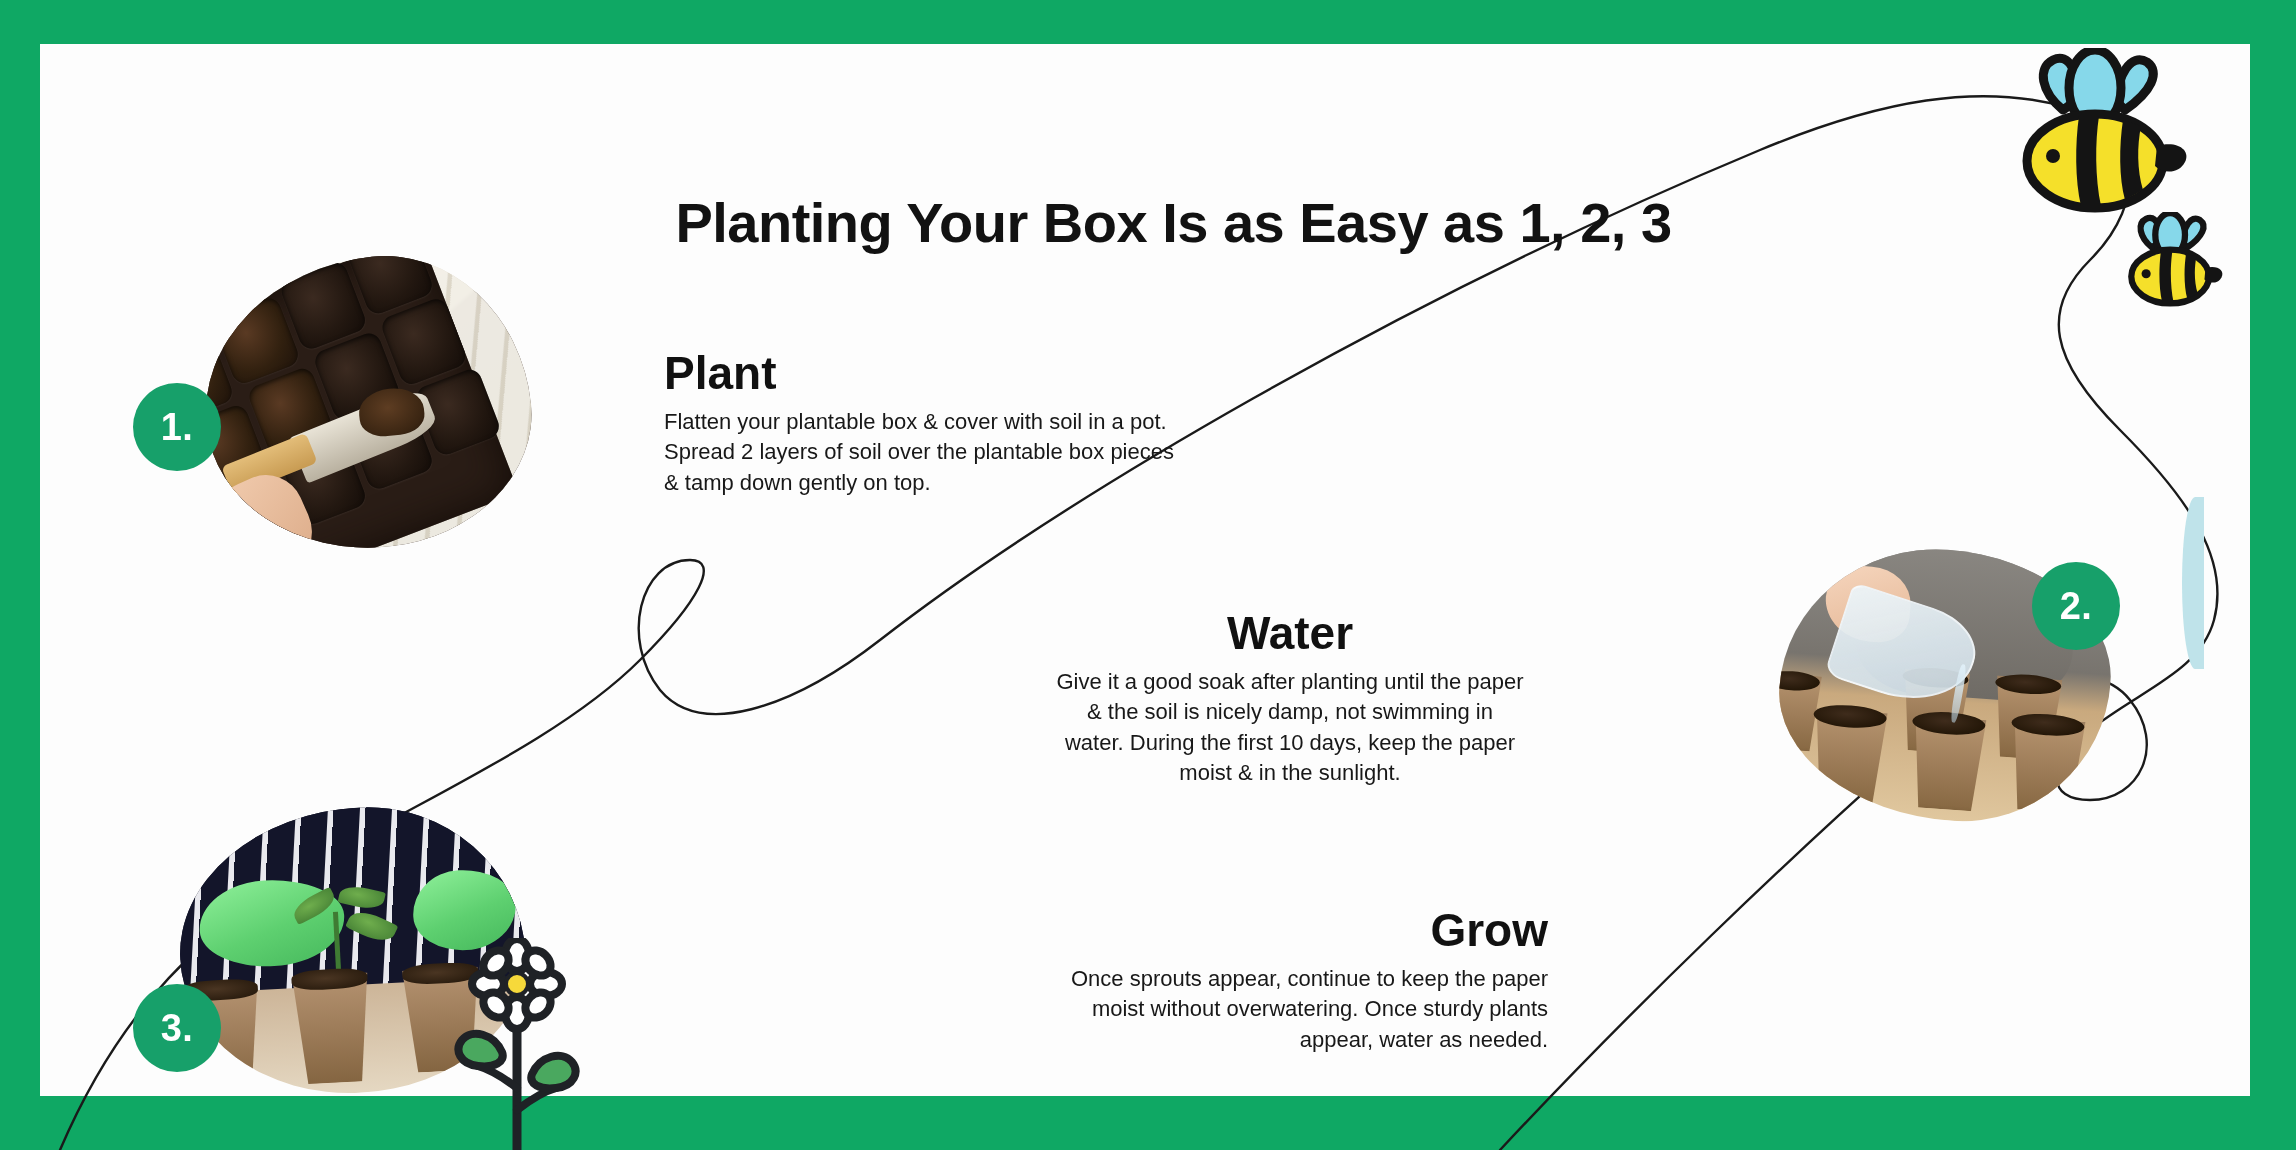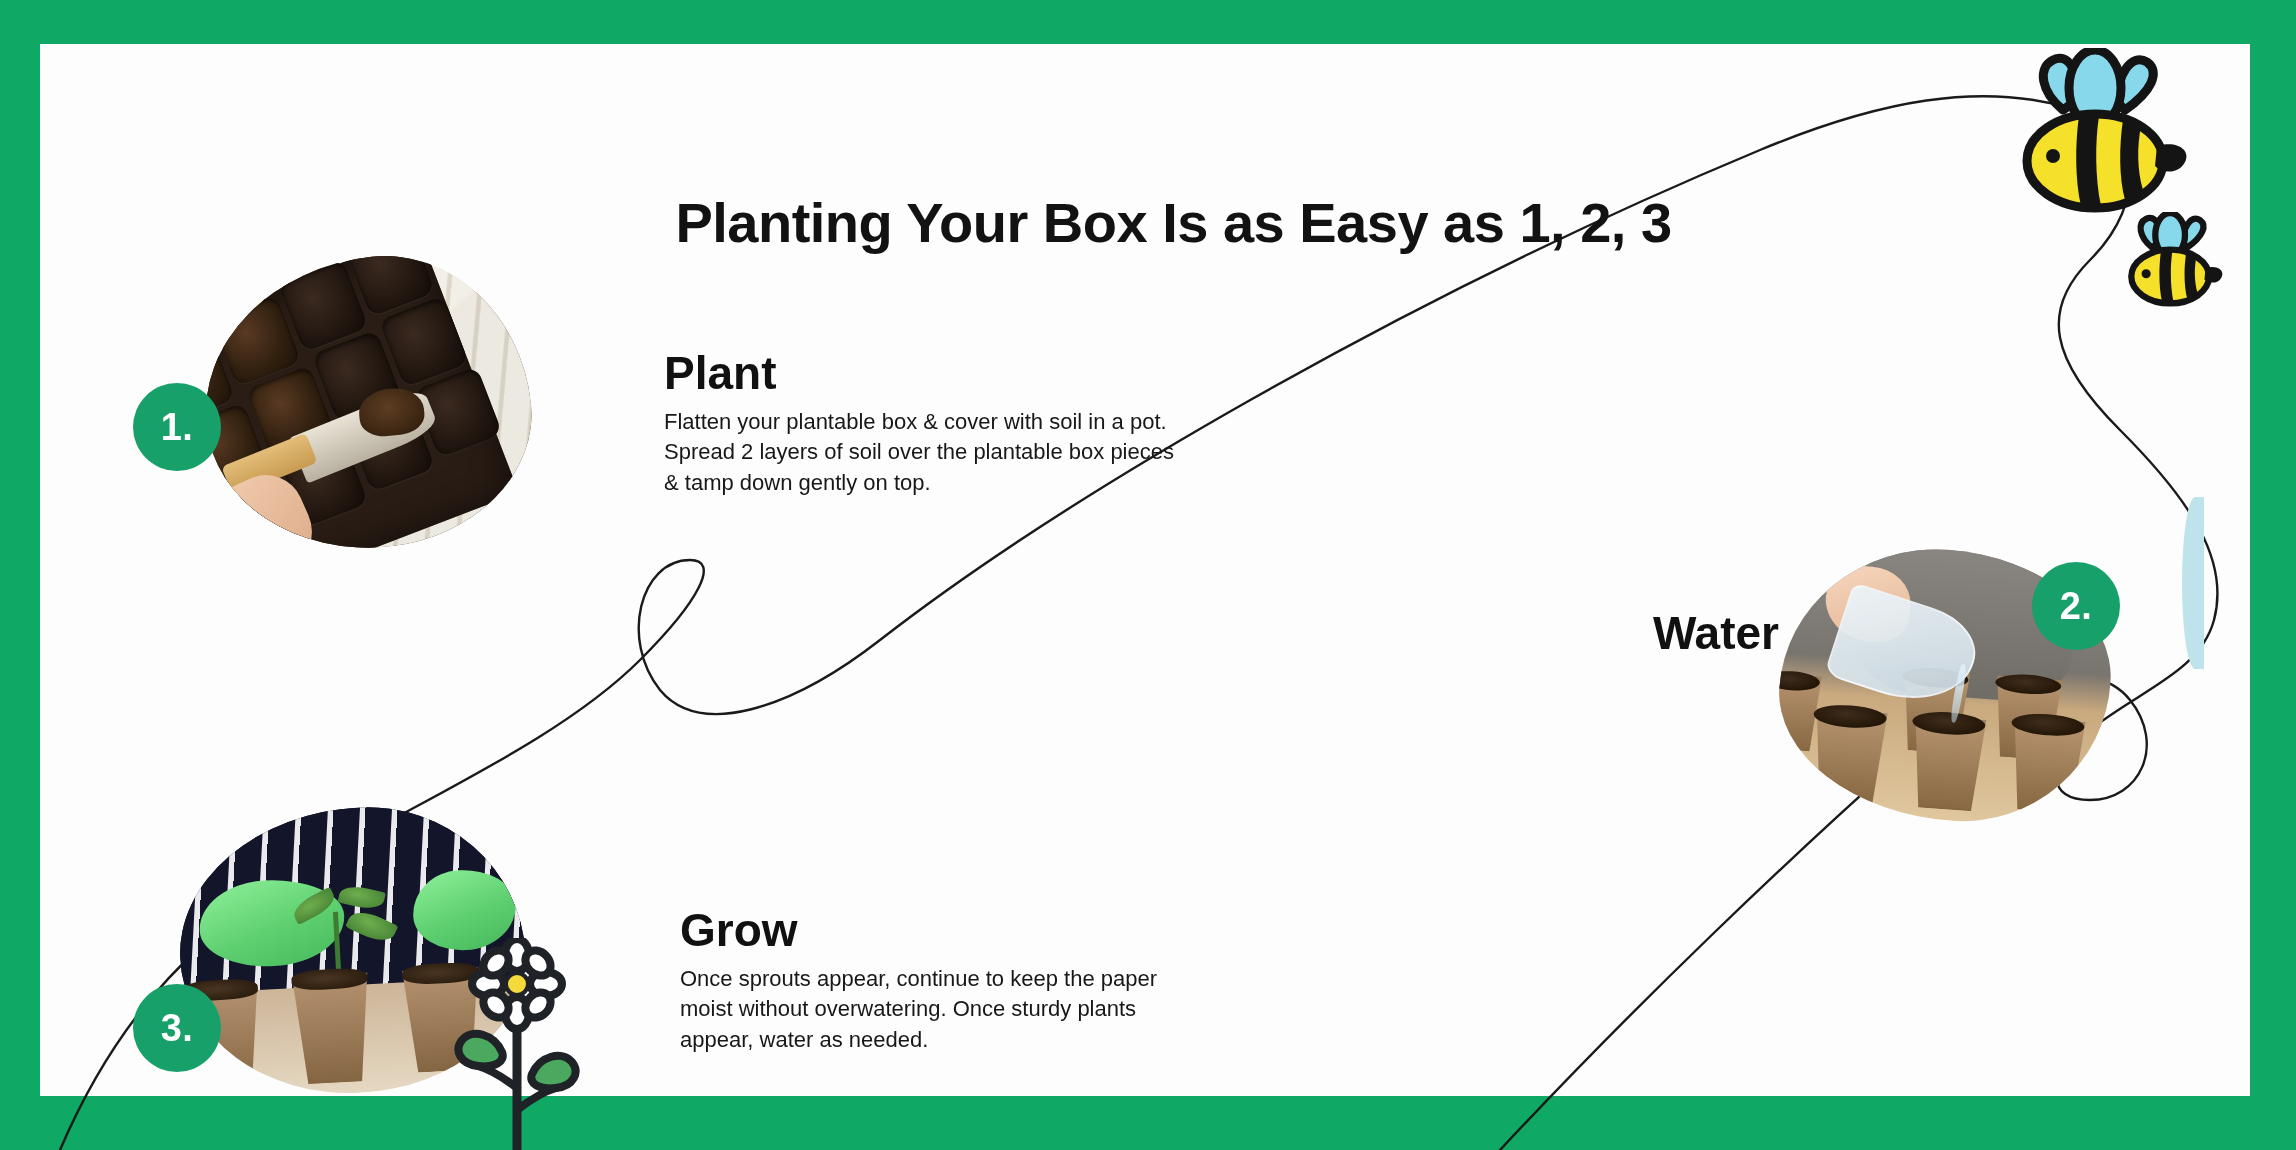--- a/index.html
+++ b/index.html
@@ -71,22 +71,22 @@
     margin-bottom: 10px;
   }
   .step-body {
     font-size: 22px;
     line-height: 1.37;
     color: #181818;
     white-space: pre-line;
   }
 
   #step-1 { left: 624px; top: 305px; width: 950px; text-align: left; }
-  #step-2 { left: 809px; top: 565px; width: 930px; text-align: right; }
-  #step-3 { left: 608px; top: 862px; width: 900px; text-align: left; margin-left: 32px; }
+  #step-2 { left: 785px; top: 565px; width: 930px; text-align: center; }
+  #step-3 { left: 608px; top: 862px; width: 900px; text-align: right; }
 
   
   .photo-blob {
     position: absolute;
     z-index: 4;
     overflow: hidden;
   }
   .photo-blob .inner {
     width: 100%;
     height: 100%;
@@ -307,20 +307,24 @@
 
     <div class="step" id="step-1">
       <div class="step-heading">Plant</div>
       <div class="step-body">Flatten your plantable box &amp; cover with soil in a pot.
 Spread 2 layers of soil over the plantable box pieces
 &amp; tamp down gently on top.</div>
     </div>
 
     <div class="step" id="step-2">
       <div class="step-heading">Water</div>
+      <div class="step-body">Give it a good soak after planting until the paper
+&amp; the soil is nicely damp, not swimming in
+water. During the first 10 days, keep the paper
+moist &amp; in the sunlight.</div>
     </div>
 
     <div class="step" id="step-3">
       <div class="step-heading">Grow</div>
       <div class="step-body">Once sprouts appear, continue to keep the paper
 moist without overwatering. Once sturdy plants
 appear, water as needed.</div>
     </div>
 
     <div id="blue-sliver"></div>

